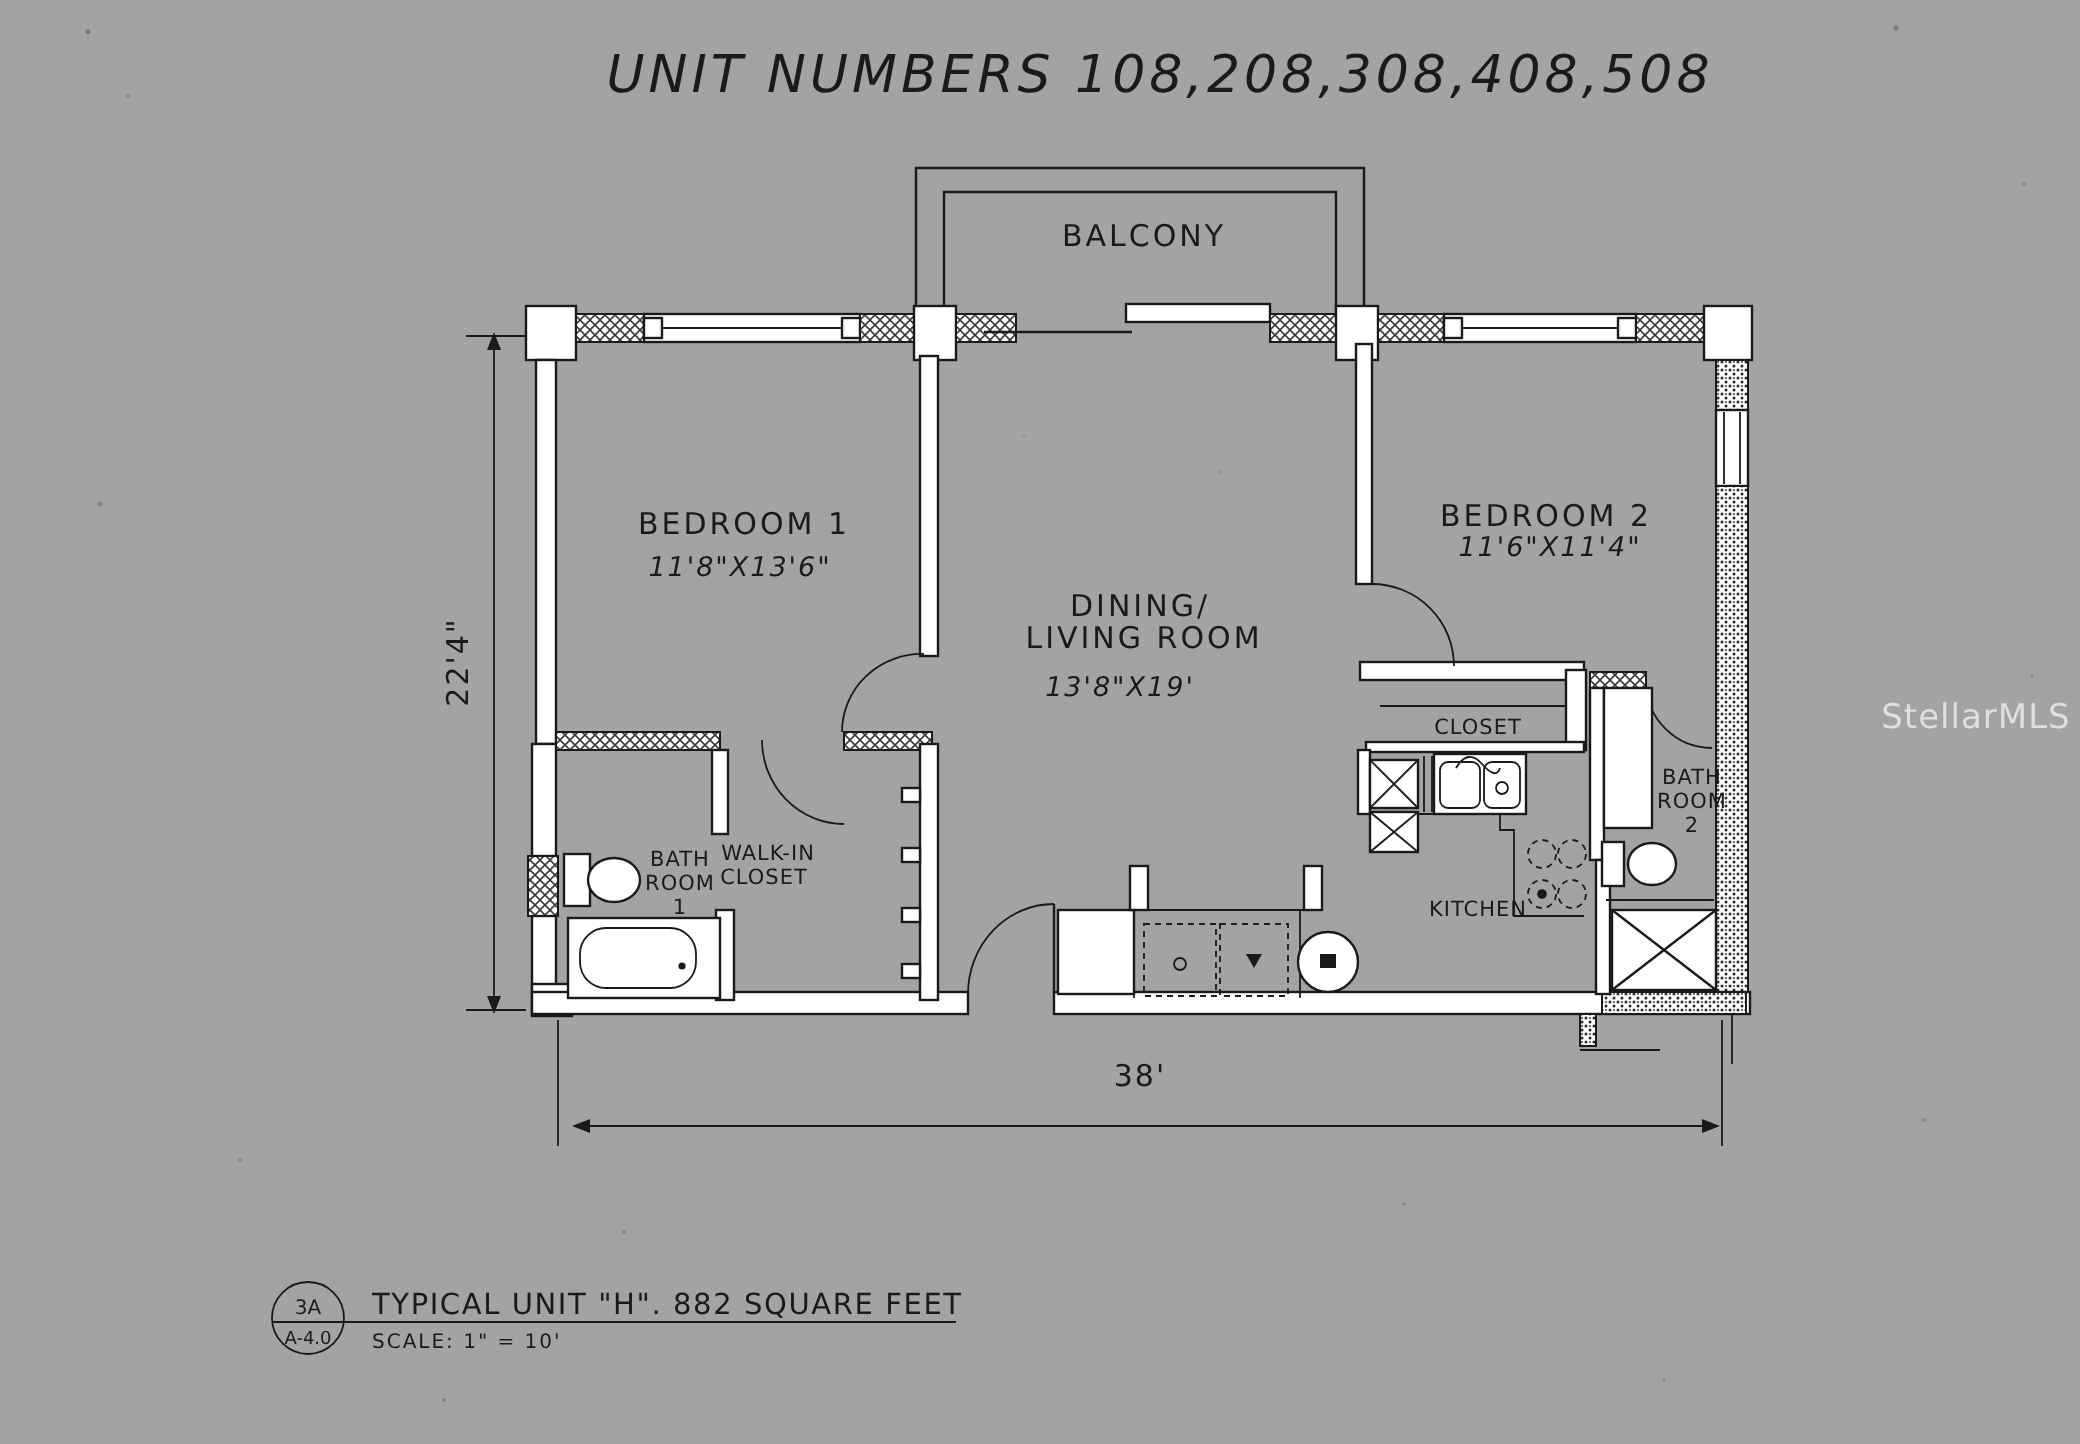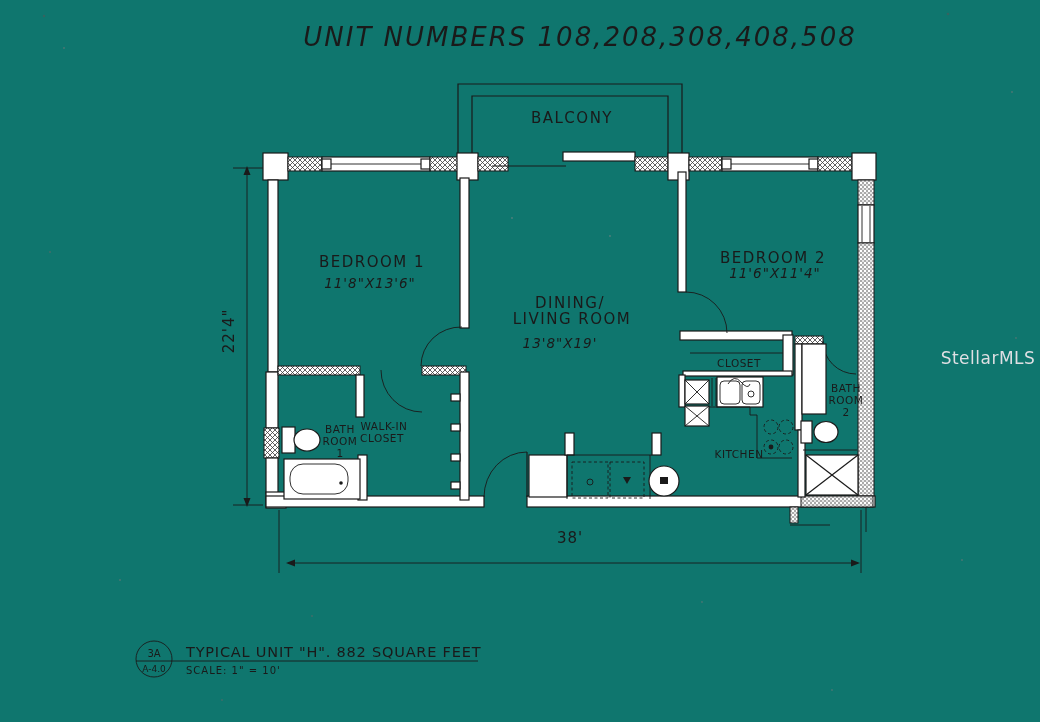--- a/index.html
+++ b/index.html
@@ -1,16 +1,16 @@
 <!DOCTYPE html>
 <html><head>
 <meta charset="utf-8">
 <style>
   html,body{margin:0;padding:0;background:#ffffff;}
-  .page{position:relative;width:1040px;height:722px;background:#0f766e;overflow:hidden;
+  .page{position:relative;width:1040px;height:722px;background:#a3a3a3;overflow:hidden;
         font-family:"DejaVu Sans", sans-serif;}
   svg{position:absolute;left:0;top:0;}
   svg text{fill:#1a1a1a;}
   .t-title{font-size:26px;font-style:italic;letter-spacing:2px;}
   .t-room{font-size:15px;letter-spacing:1.5px;}
   .t-dims{font-size:13.5px;font-style:italic;letter-spacing:1px;}
   .t-small{font-size:10.5px;letter-spacing:0.5px;}
   .t-dim-label{font-size:15px;letter-spacing:1px;}
   .t-block{font-size:14.5px;letter-spacing:0.8px;}
   .t-scale{font-size:10px;letter-spacing:1px;}

